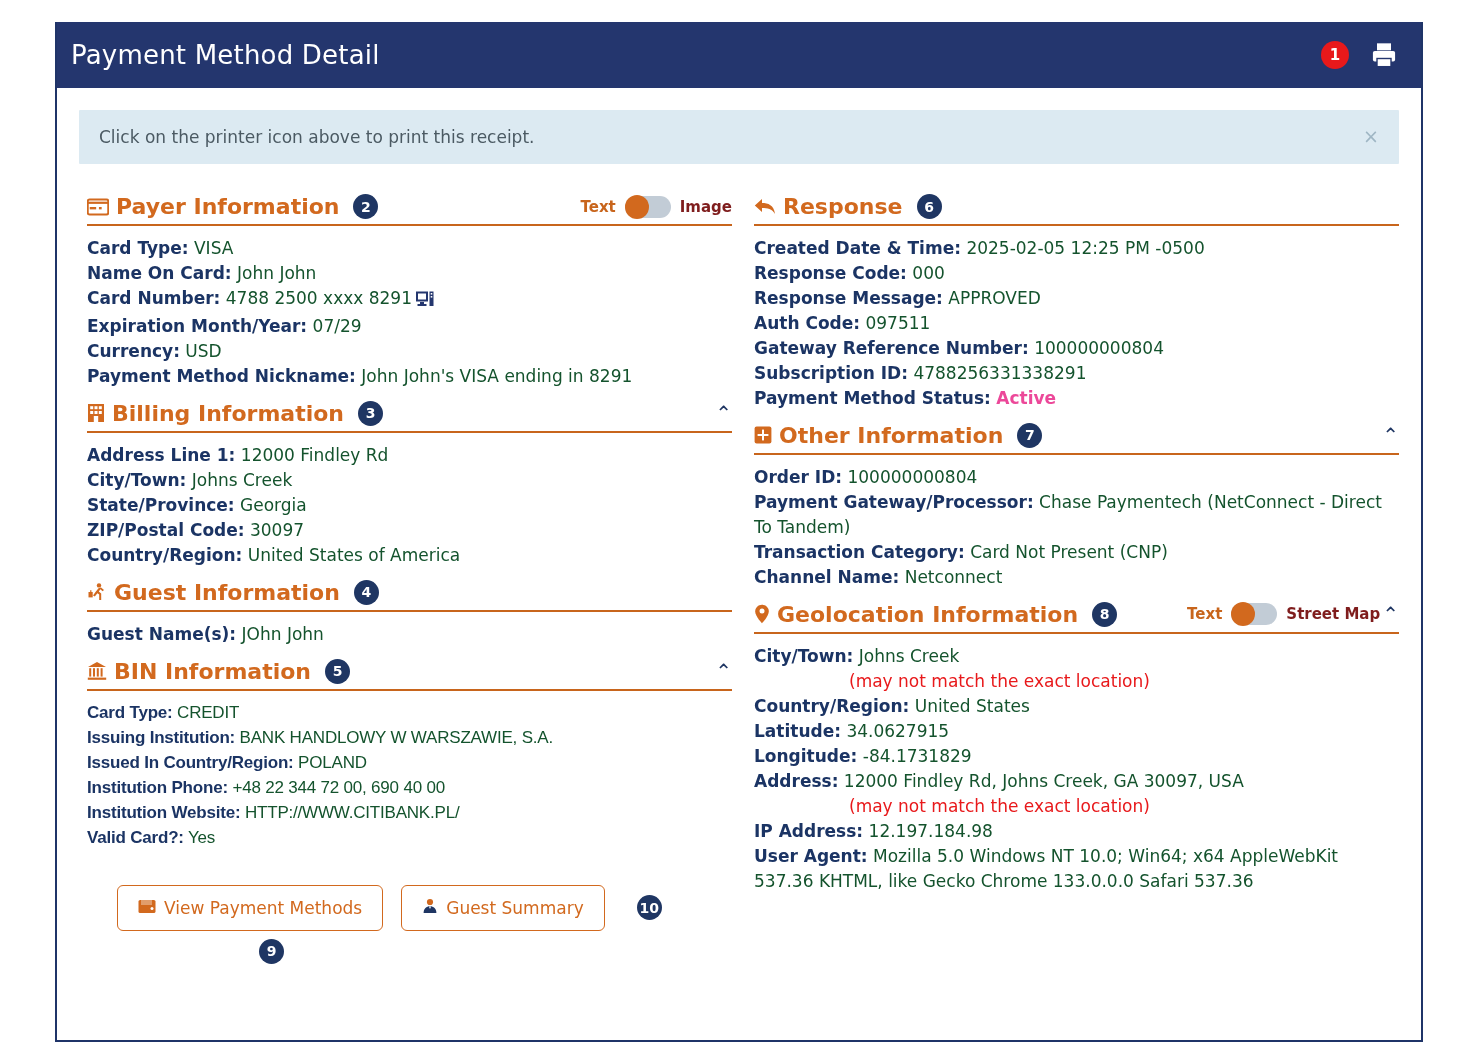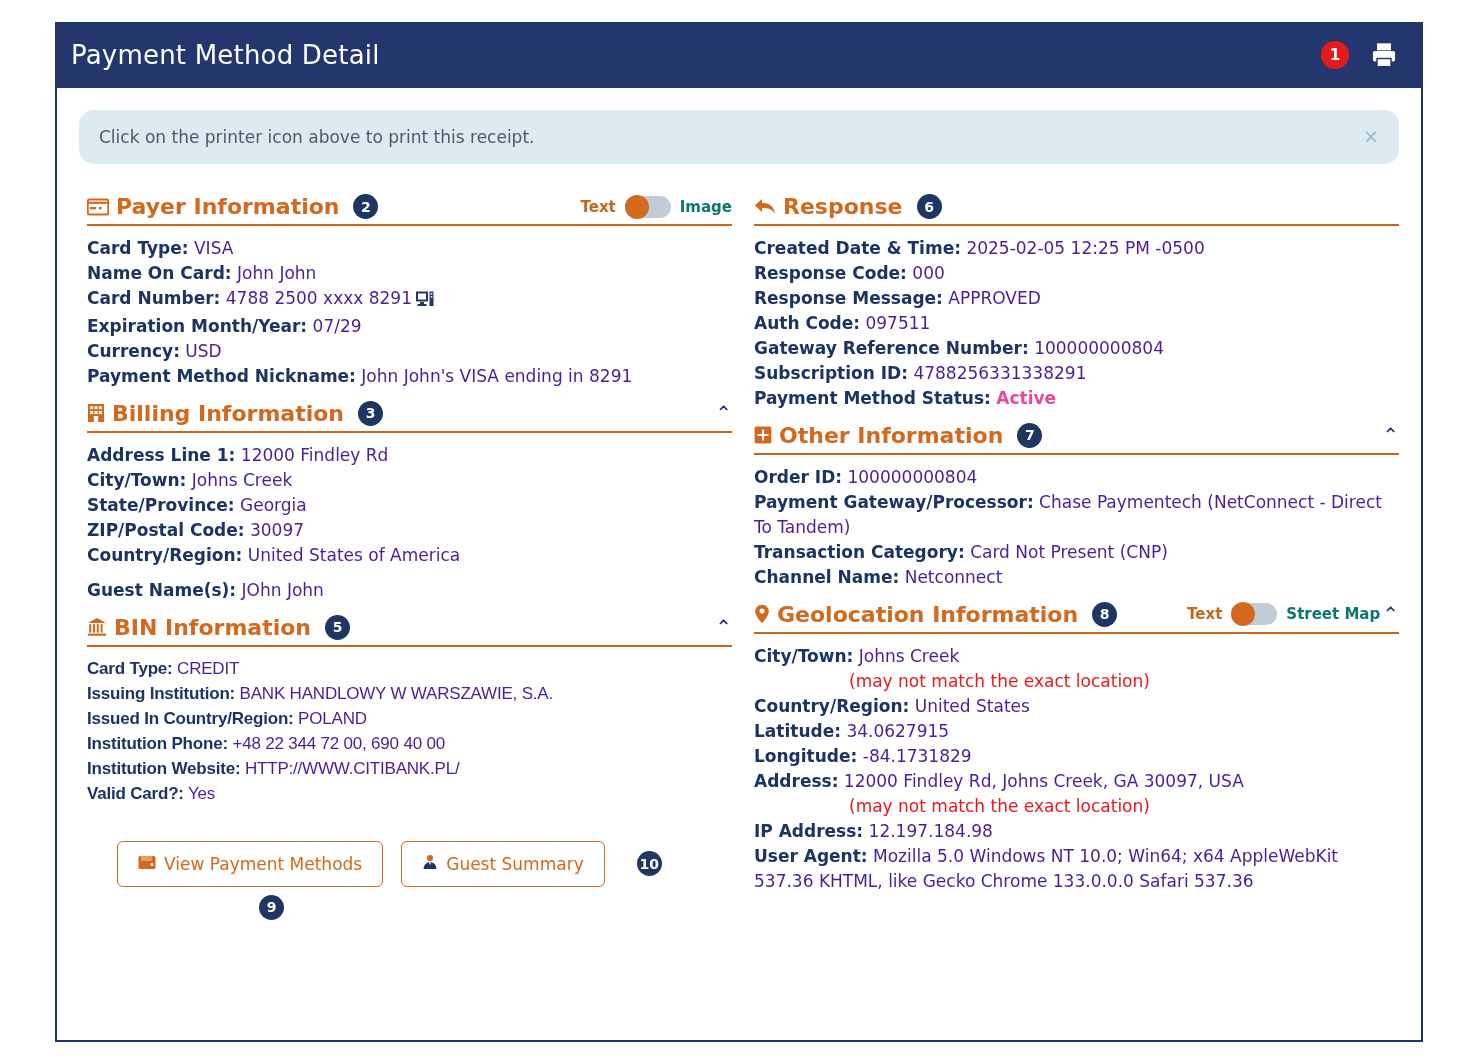--- a/index.html
+++ b/index.html
@@ -60,21 +60,21 @@
     align-items: center;
     justify-content: center;
   }
   .printer-icon { display: flex; align-items: center; }
   .alert {
     margin: 22px 22px 0 22px;
     background: #dceaf2;
     color: #4b5a63;
     font-size: 17px;
     padding: 17px 20px;
-    border-radius: 15px;
+    border-radius: 1px;
     display: flex;
     justify-content: space-between;
     align-items: flex-start;
     position: relative;
   }
   .alert .close {
     color: #9fb6c4;
     font-size: 19px;
     line-height: 1;
     cursor: pointer;
@@ -127,21 +127,21 @@
   .toggle-wrap {
     display: flex;
     align-items: center;
     gap: 9px;
   }
   .toggle-label {
     font-size: 15px;
     font-weight: 700;
   }
   .toggle-label.on { color: #c8651c; }
-  .toggle-label.off { color: #0f766e; }
+  .toggle-label.off { color: #7f1d1d; }
   .switch {
     width: 46px;
     height: 22px;
     border-radius: 11px;
     background: #c2ccd6;
     position: relative;
     flex: none;
     cursor: pointer;
   }
   .switch .knob {
@@ -162,21 +162,21 @@
   }
   .field-list {
     padding-top: 10px;
     line-height: 1.47;
   }
   .fl {
     font-size: 17px;
     color: #2b4a7c;
   }
   .fl b { color: #1b3464; font-weight: 700; }
-  .fl .val { color: #4c1d95; font-weight: 400; }
+  .fl .val { color: #14532d; font-weight: 400; }
   .fl .val.green { color: #ec4899; font-weight: 700; }
   .note-red {
     color: #e8191b;
     font-size: 17px;
     padding-left: 95px;
   }
   .bin-list .fl {
     font-family: "Liberation Sans", "DejaVu Sans", sans-serif;
     font-size: 17px;
     letter-spacing: -0.2px;
@@ -292,20 +292,32 @@
           <span class="chev">⌃</span>
         </div>
         <div class="field-list">
           <div class="fl"><b>Address Line 1:</b> <span class="val">12000 Findley Rd</span></div>
           <div class="fl"><b>City/Town:</b> <span class="val">Johns Creek</span></div>
           <div class="fl"><b>State/Province:</b> <span class="val">Georgia</span></div>
           <div class="fl"><b>ZIP/Postal Code:</b> <span class="val">30097</span></div>
           <div class="fl"><b>Country/Region:</b> <span class="val">United States of America</span></div>
         </div>
 
+        <div class="section-head">
+          <span class="sicon">
+            <svg width="20" height="20" viewBox="0 0 20 20">
+                <circle cx="12" cy="3.4" r="2.2" fill="#d2691e"></circle>
+                <path d="M11.5 6.2 L8.5 10 L6 13.5 L7.8 14.6 L10.4 11.2 L12.2 12.6 L12.2 18 L14.2 18 L14.2 11.4 L11.8 9.4 L13.4 7.2 L15.6 9.3 L17 8 L14 5.6 Z" fill="#d2691e"></path>
+                <rect x="1.5" y="10" width="4.2" height="5.4" fill="#d2691e"></rect>
+                <rect x="3.2" y="8.2" width="1.2" height="2" fill="#d2691e"></rect>
+              </svg>
+          </span>
+          <span class="section-title">Guest Information</span>
+          <span class="num-badge">4</span>
+        </div>
         <div class="field-list">
           <div class="fl"><b>Guest Name(s):</b> <span class="val">JOhn John</span></div>
         </div>
 
         <div class="section-head">
           <span class="sicon">
             <svg width="20" height="20" viewBox="0 0 20 20">
                 <path d="M10 1 L19 6 L1 6 Z" fill="#d2691e"></path>
                 <rect x="2.2" y="7.2" width="2" height="8.4" fill="#d2691e"></rect>
                 <rect x="6" y="7.2" width="2" height="8.4" fill="#d2691e"></rect>

